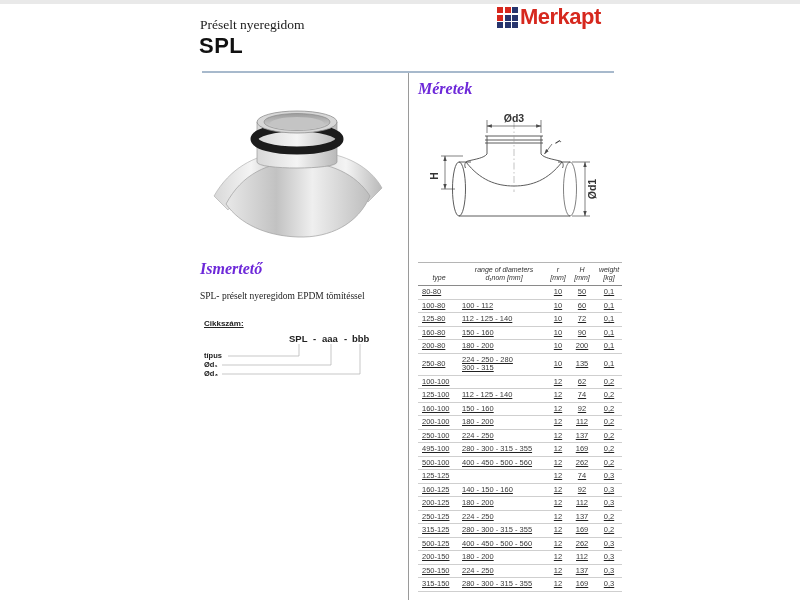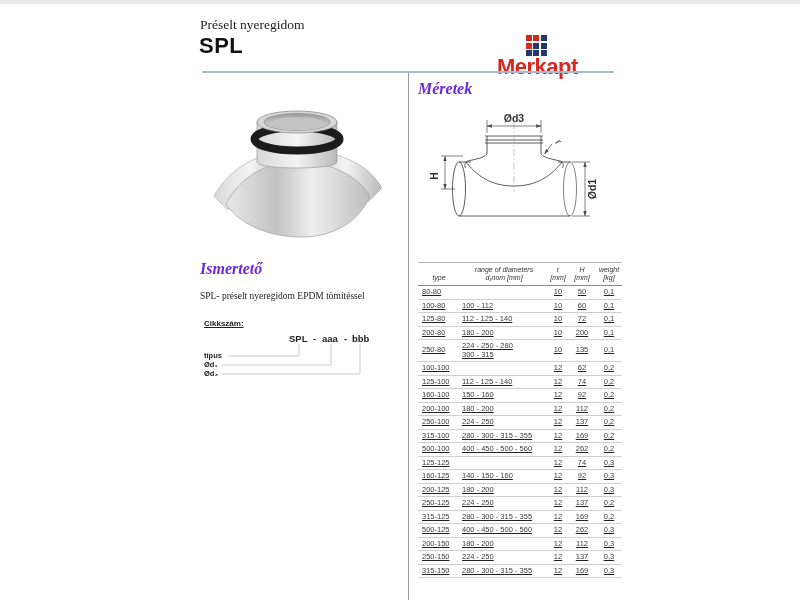--- a/index.html
+++ b/index.html
@@ -6,21 +6,21 @@
   .page{
     position:relative;width:800px;height:600px;background:#ffffff;
     font-family:"Liberation Sans",sans-serif;color:#222;overflow:hidden;
     margin:4px auto;
   }
   .abs{position:absolute;}
 
   
   .subtitle{left:200px;top:13px;font-family:"Liberation Serif",serif;font-size:13.5px;color:#1c1c1c;}
   .title{left:199px;top:29px;font-size:22px;font-weight:bold;color:#111;letter-spacing:.5px;}
-  .logo{left:497px;top:28px;display:flex;align-items:center;flex-direction:column;}
+  .logo{left:497px;top:0;display:flex;align-items:flex-end;}
   .logo-grid{width:21px;height:21px;display:grid;grid-template-columns:repeat(3,1fr);grid-template-rows:repeat(3,1fr);gap:1.5px;margin-top:3px;margin-right:2px;}
   .logo-grid span{display:block;}
   .logo-text{font-size:22px;font-weight:bold;letter-spacing:-.5px;line-height:22px;}
   .header-rule{left:202px;top:67px;width:412px;height:2px;}
   .v-divider{left:408px;top:69px;width:1px;height:531px;background:#9a9a9a;}
 
   
   .photo{left:202px;top:92px;}
   .h2-serif{font-family:"Liberation Serif",serif;font-style:italic;font-weight:bold;font-size:16px;color:#6d28d9;}
   .ismerteto{left:200px;top:256px;}
@@ -228,20 +228,27 @@
           <td class="c4">0,1</td>
         </tr>
         <tr>
           <td class="c0">125-80</td>
           <td class="c1">112 - 125 - 140</td>
           <td class="c2">10</td>
           <td class="c3">72</td>
           <td class="c4">0,1</td>
         </tr>
         <tr>
+          <td class="c0">160-80</td>
+          <td class="c1">150 - 160</td>
+          <td class="c2">10</td>
+          <td class="c3">90</td>
+          <td class="c4">0,1</td>
+        </tr>
+        <tr>
           <td class="c0">200-80</td>
           <td class="c1">180 - 200</td>
           <td class="c2">10</td>
           <td class="c3">200</td>
           <td class="c4">0,1</td>
         </tr>
         <tr>
           <td class="c0">250-80</td>
           <td class="c1">224 - 250 - 280
 300 - 315</td>
@@ -278,21 +285,21 @@
           <td class="c4">0,2</td>
         </tr>
         <tr>
           <td class="c0">250-100</td>
           <td class="c1">224 - 250</td>
           <td class="c2">12</td>
           <td class="c3">137</td>
           <td class="c4">0,2</td>
         </tr>
         <tr>
-          <td class="c0">315-100</td>
+          <td class="c0">495-100</td>
           <td class="c1">280 - 300 - 315 - 355</td>
           <td class="c2">12</td>
           <td class="c3">169</td>
           <td class="c4">0,2</td>
         </tr>
         <tr>
           <td class="c0">500-100</td>
           <td class="c1">400 - 450 - 500 - 560</td>
           <td class="c2">12</td>
           <td class="c3">262</td>

